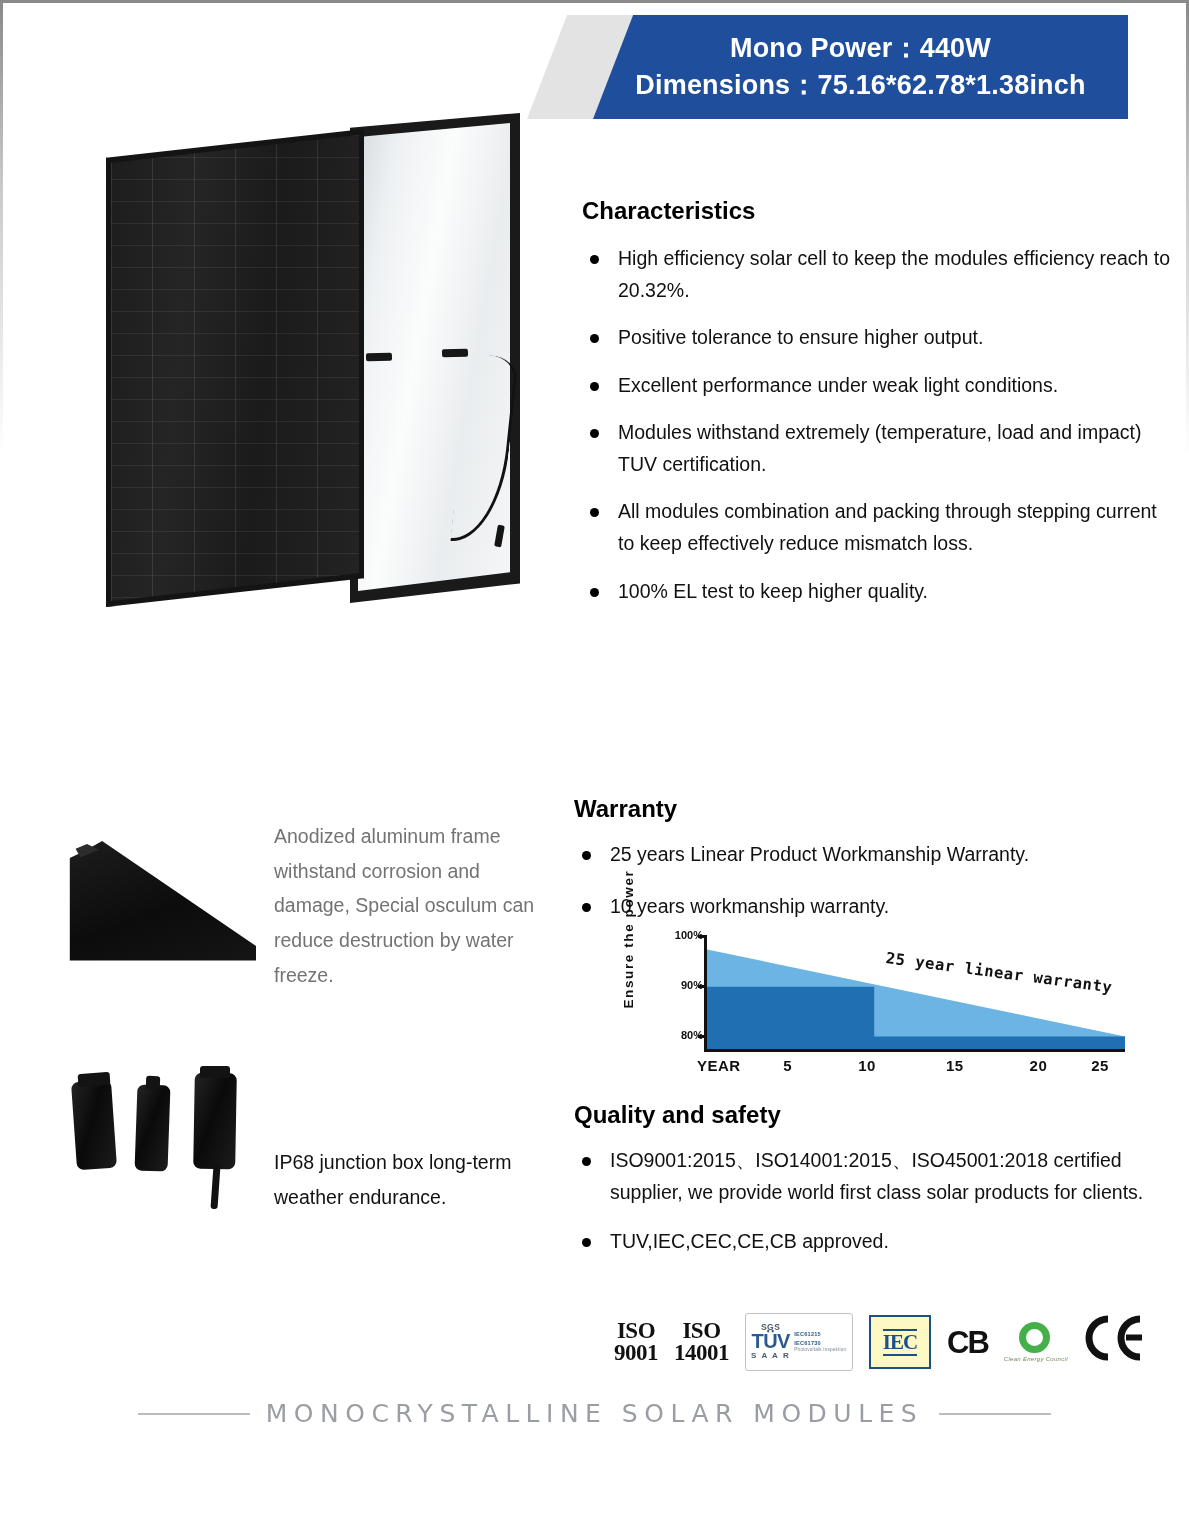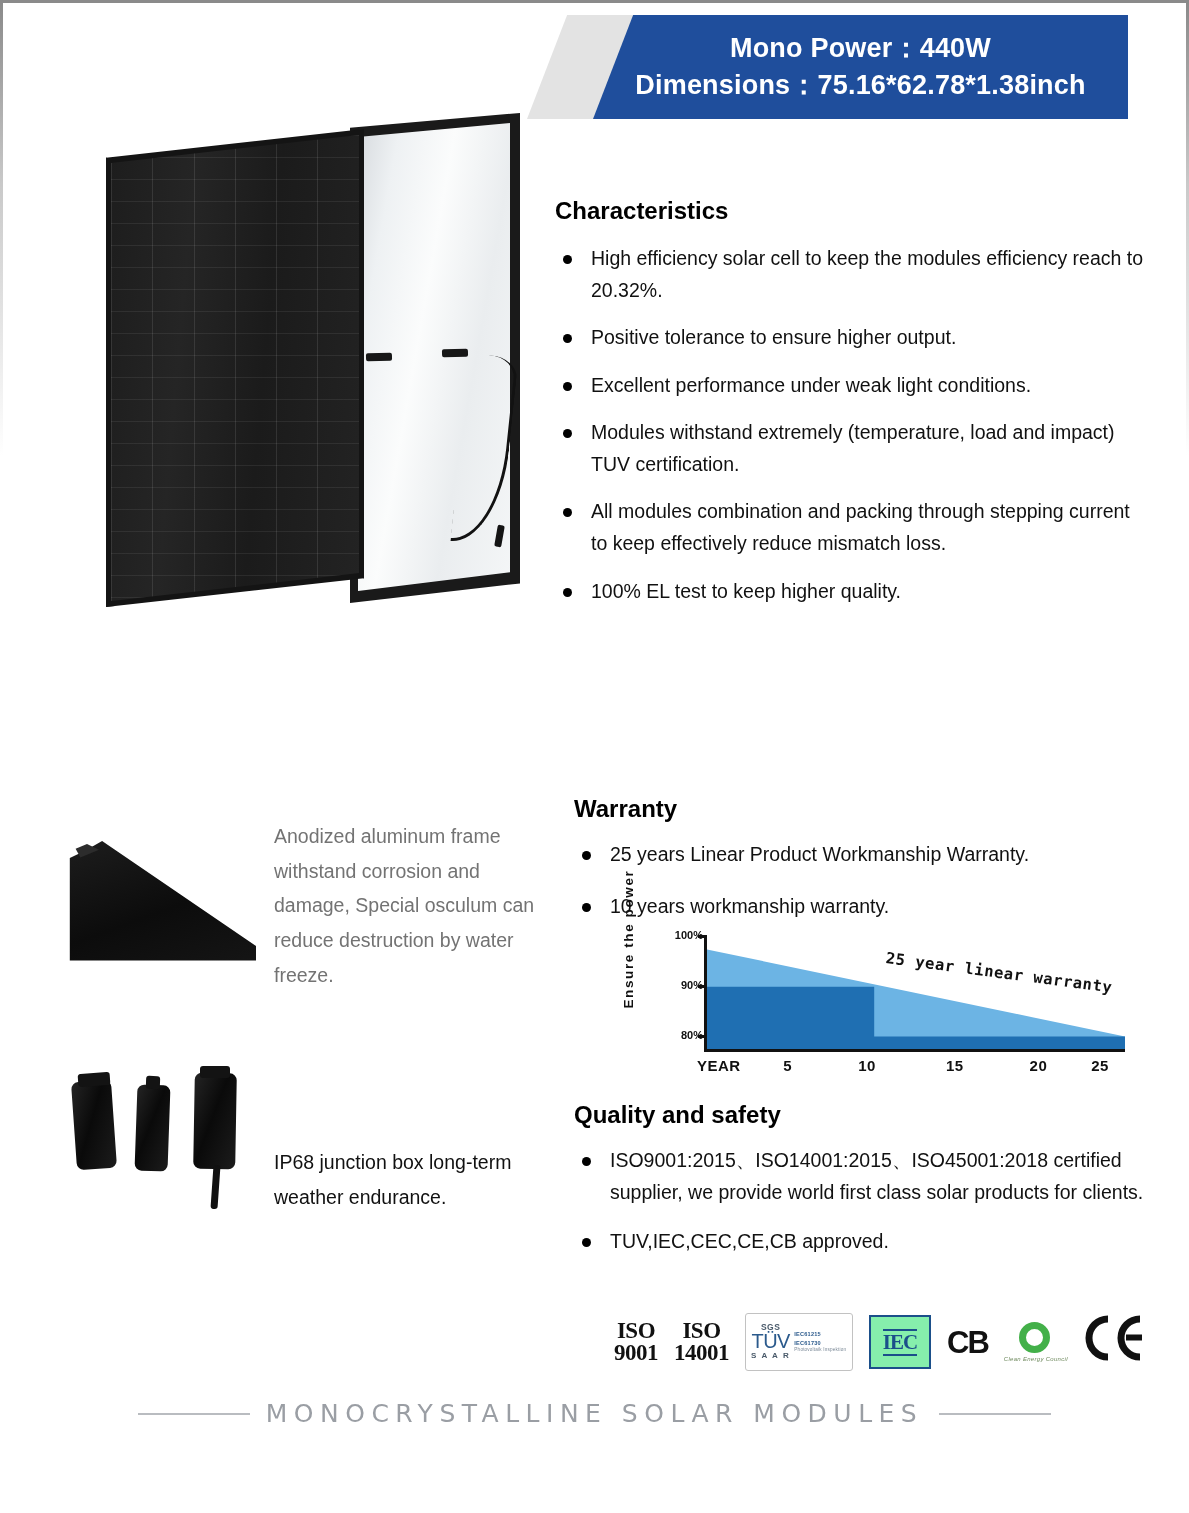--- a/index.html
+++ b/index.html
@@ -190,21 +190,21 @@
     left: 8px;
     top: 12px;
     width: 9px;
     height: 9px;
     border-radius: 50%;
     background: #000;
   }
 
   .characteristics {
     position: absolute;
-    left: 555px;
+    left: 582px;
     top: 194px;
     width: 590px;
   }
   .characteristics .section-title { margin-bottom: 18px; }
   .characteristics ul.bullets li { margin-bottom: 16px; }
 
   
   .frame-fig {
     position: absolute;
     left: 66px;
@@ -414,21 +414,21 @@
   .tuv-left { text-align: center; }
   .tuv-sgs {
     font-size: 8.5px;
     font-weight: bold;
     color: #4a5a6a;
     letter-spacing: 0.5px;
     line-height: 1;
   }
   .tuv-main {
     font-size: 20px;
-    font-weight: normal;
+    font-weight: bold;
     color: #2b5a8c;
     line-height: 1;
     letter-spacing: -0.5px;
   }
   .tuv-saar {
     font-size: 8px;
     font-weight: bold;
     color: #4a5a6a;
     letter-spacing: 1.6px;
     line-height: 1.2;
@@ -438,21 +438,21 @@
     color: #2b5a8c;
     font-weight: bold;
     line-height: 1.5;
     letter-spacing: 0.2px;
   }
   .tuv-right .sub { color: #7a8896; font-weight: normal; font-size: 4.6px; }
   .cert-iec {
     width: 58px;
     height: 50px;
     border: 2px solid #1b4f8a;
-    background: #86efac;
+    background: #fef9c3;
     display: flex;
     align-items: center;
     justify-content: center;
     position: relative;
   }
   .iec-text {
     font-family: "Liberation Serif", serif;
     font-weight: bold;
     font-size: 21px;
     color: #1b4f8a;

